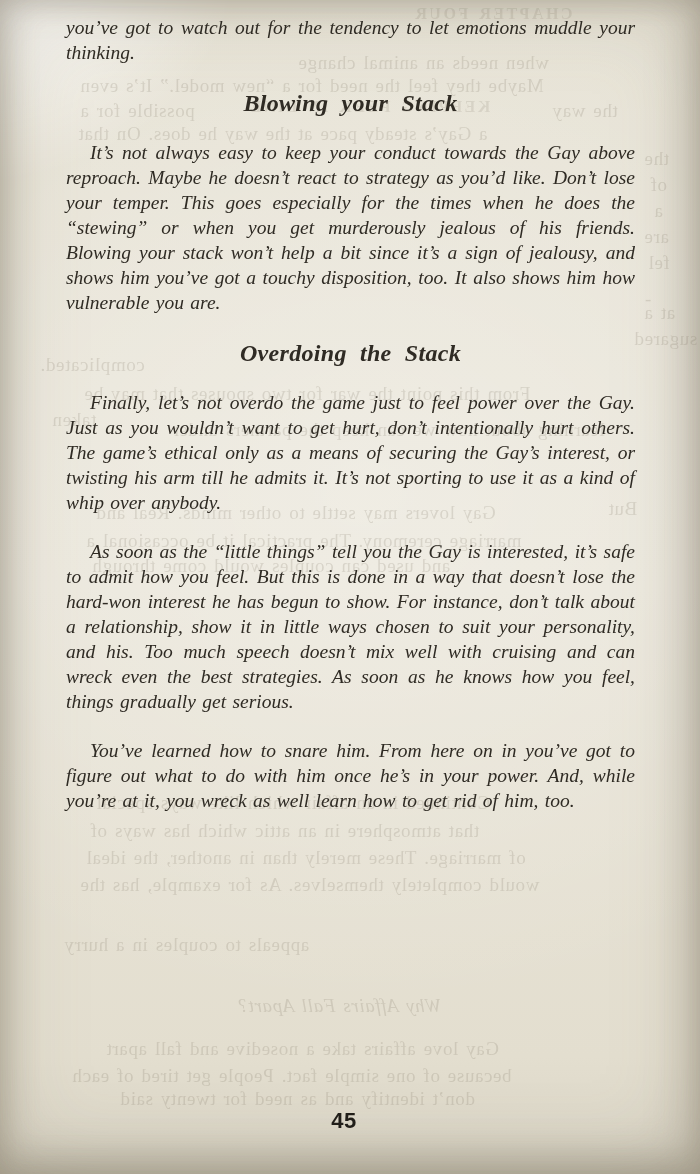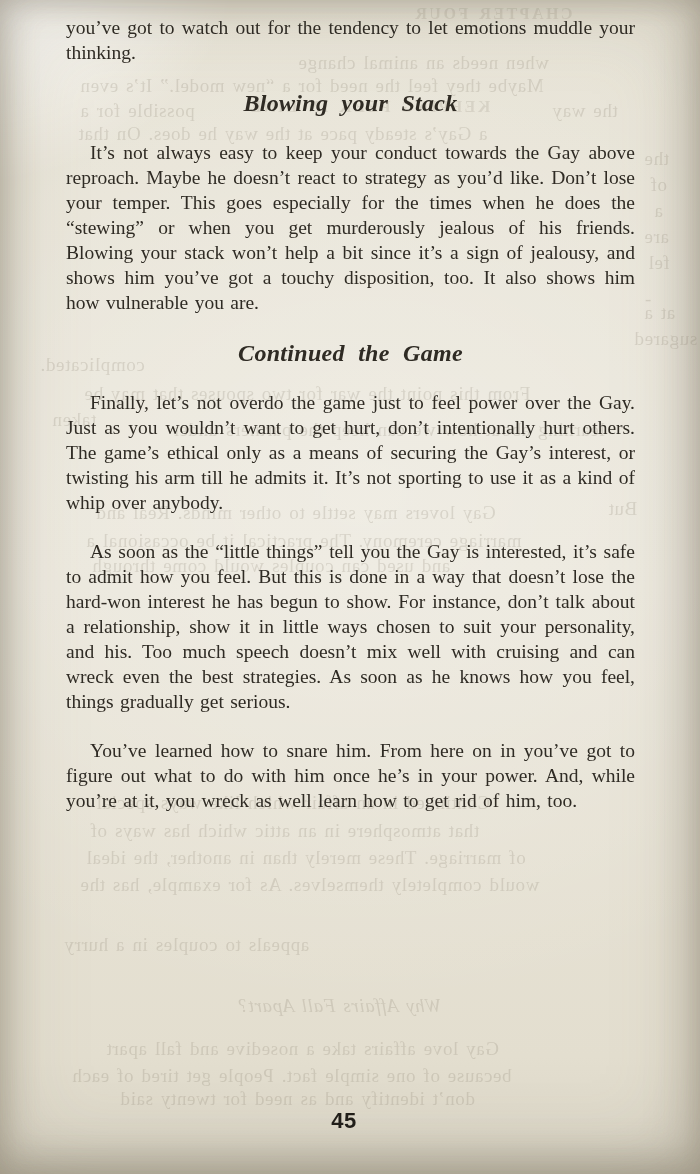--- a/index.html
+++ b/index.html
@@ -45,21 +45,21 @@
     position: absolute;
     z-index: 2;
     top: 15px;
     left: 66px;
     width: 569px;
     font-size: 19.5px;
     line-height: 25px;
     text-align: justify;
     word-spacing: 1.5px;
   }
-  .text-block p { margin: 0 0 6px 0; }
+  .text-block p { margin: 0 0 6px 0; font-style: italic; }
   .text-block p.ind { text-indent: 24px; margin-top: 24px; }
   .section-heading {
     font-size: 24px;
     line-height: 25px;
     font-weight: 600;
     font-style: italic;
     text-align: center;
     word-spacing: 7px;
     letter-spacing: 0.3px;
     margin: 26px 0 18px 0;
@@ -118,21 +118,21 @@
       <span class="bleed mir" style="top: 1086px; left: 120px;">don’t identify and as need for twenty said</span>
     </div>
 
   <div class="text-block">
     <p class="cont">you’ve got to watch out for the tendency to let emotions muddle your thinking.</p>
 
     <div class="section-heading">Blowing your Stack</div>
 
     <p class="ind">It’s not always easy to keep your conduct towards the Gay above reproach. Maybe he doesn’t react to strategy as you’d like. Don’t lose your temper. This goes especially for the times when he does the “stewing” or when you get murderously jealous of his friends. Blowing your stack won’t help a bit since it’s a sign of jealousy, and shows him you’ve got a touchy disposition, too. It also shows him how vulnerable you are.</p>
 
-    <div class="section-heading">Continued the Game</div>
+    <div class="section-heading">Overdoing the Stack</div>
 
     <p class="ind">Finally, let’s not overdo the game just to feel power over the Gay. Just as you wouldn’t want to get hurt, don’t intentionally hurt others. The game’s ethical only as a means of securing the Gay’s interest, or twisting his arm till he admits it. It’s not sporting to use it as a kind of whip over anybody.</p>
 
     <p class="ind">As soon as the “little things” tell you the Gay is interested, it’s safe to admit how you feel. But this is done in a way that doesn’t lose the hard-won interest he has begun to show. For instance, don’t talk about a relationship, show it in little ways chosen to suit your personality, and his. Too much speech doesn’t mix well with cruising and can wreck even the best strategies. As soon as he knows how you feel, things gradually get serious.</p>
 
     <p class="ind">You’ve learned how to snare him. From here on in you’ve got to figure out what to do with him once he’s in your power. And, while you’re at it, you wreck as well learn how to get rid of him, too.</p>
   </div>
 
   <div class="page-number">45</div>
 

